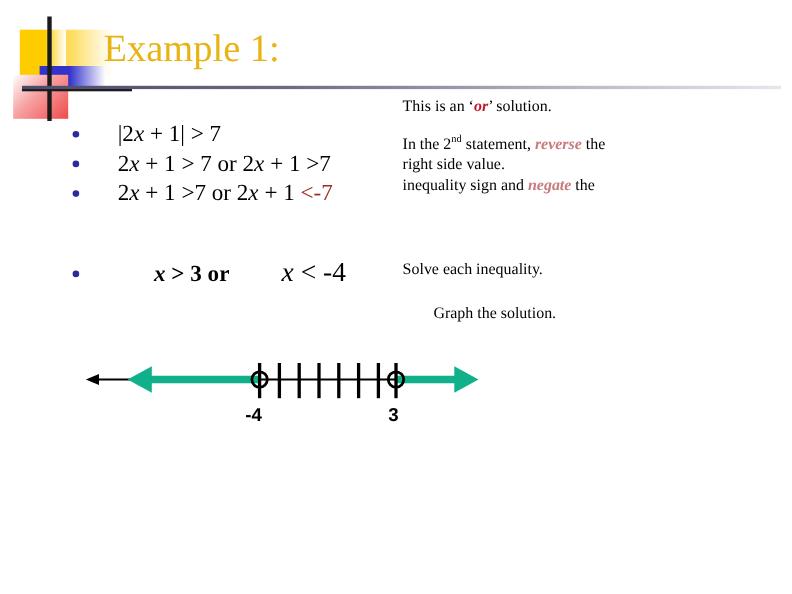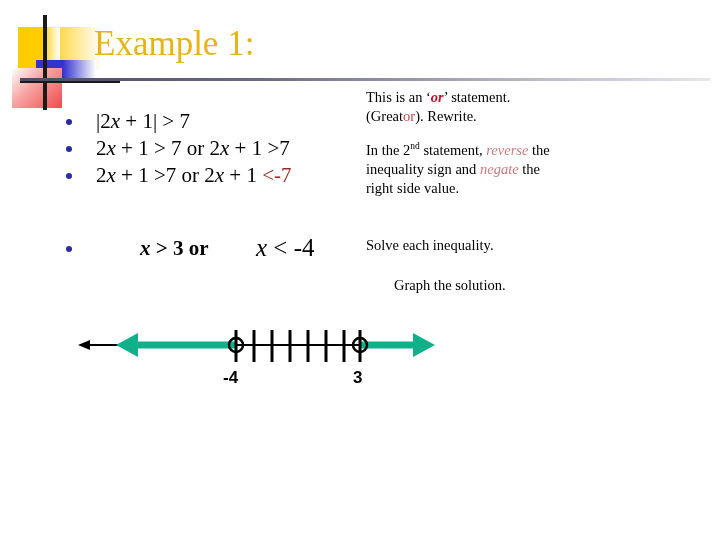--- a/index.html
+++ b/index.html
@@ -65,41 +65,41 @@
     white-space: nowrap;
     font-size: 21px;
     line-height: 27px;
     color: #000;
   }
   .bullet {
     position: absolute; left: 10px; top: 11px;
     width: 6px; height: 6px; border-radius: 50%;
     background: #2b2bA0;
   }
-  .mtext { position: absolute; left: 40px; top: 0; }
+  .mtext { position: absolute; left: 51px; top: 0; }
   .var { font-style: italic; }
   .redneg { color: #9E2B23; }
 
   #math-final { position: absolute; left: 56px; top: 233px; width: 330px; height: 30px; }
   #math-final .bullet { top: 13px; }
   .final-a { position: absolute; left: 84px; top: 0; font-size: 21px; line-height: 30px; white-space: nowrap; font-weight: bold; }
   .final-b { position: absolute; left: 200px; top: 0; font-size: 25px; line-height: 30px; white-space: nowrap; }
 
   
   #notes { position: absolute; left: 366px; top: 88px; width: 300px; }
   .note {
     font-size: 14.5px;
     line-height: 19px;
     color: #000;
     margin: 0 0 0 0;
   }
   .note-block { margin-bottom: 15px; }
   .or-em { color: #C0152A; font-weight: bold; font-style: italic; }
   .or-red { color: #C9484F; }
-  .soft-red { color: #C97A7E; font-style: italic; }
+  .soft-red { color: #C97A7E; font-style: italic; font-weight: bold; }
   sup { font-size: 9.5px; vertical-align: super; line-height: 0; }
   #note-solve { position: absolute; left: 366px; top: 236px; font-size: 14.5px; line-height: 19px; }
   #note-graph { position: absolute; left: 366px; top: 276px; font-size: 14.5px; line-height: 19px; margin-left: 28px; }
 
   
   #numline { position: absolute; left: 60px; top: 320px; width: 400px; height: 80px; }
   #numline svg { display: block; }
   .nl-label {
     position: absolute; font-size: 17px; line-height: 20px;
     font-family: "Liberation Sans", sans-serif; color: #000; font-weight: bold;
@@ -142,27 +142,26 @@
 </div>
 
 <div id="math-final">
   <span class="bullet"></span>
   <span class="final-a"><span class="var">x</span><span> &gt; 3 or</span></span>
   <span class="final-b"><span class="var">x</span><span> &lt; -4</span></span>
 </div>
 
 <div id="notes">
   <div class="note-block">
-    <div class="note"><span>This is an ‘</span><span class="or-em">or</span><span>’  statement.</span></div>
-    <div class="note"><span>(Great</span><span class="or-red">or</span><span>).  Rewrite.</span></div>
+    <div class="note"><span>This is an ‘</span><span class="or-em">or</span><span>’  solution.</span></div>
   </div>
   <div class="note-block">
     <div class="note"><span>In the 2</span><sup>nd</sup><span> statement, </span><span class="soft-red">reverse</span><span> the</span></div>
+    <div class="note"><span>right side value.</span></div>
     <div class="note"><span>inequality sign and </span><span class="soft-red">negate</span><span> the</span></div>
-    <div class="note"><span>right side value.</span></div>
   </div>
 </div>
 
 <div id="note-solve" class="note">Solve each inequality.</div>
 <div id="note-graph" class="note">Graph the solution.</div>
 
 <div id="numline">
   <svg width="400" height="80" viewBox="0 0 400 80">
 
     <line x1="24" y1="25" x2="300" y2="25" stroke="#000" stroke-width="2"></line>

